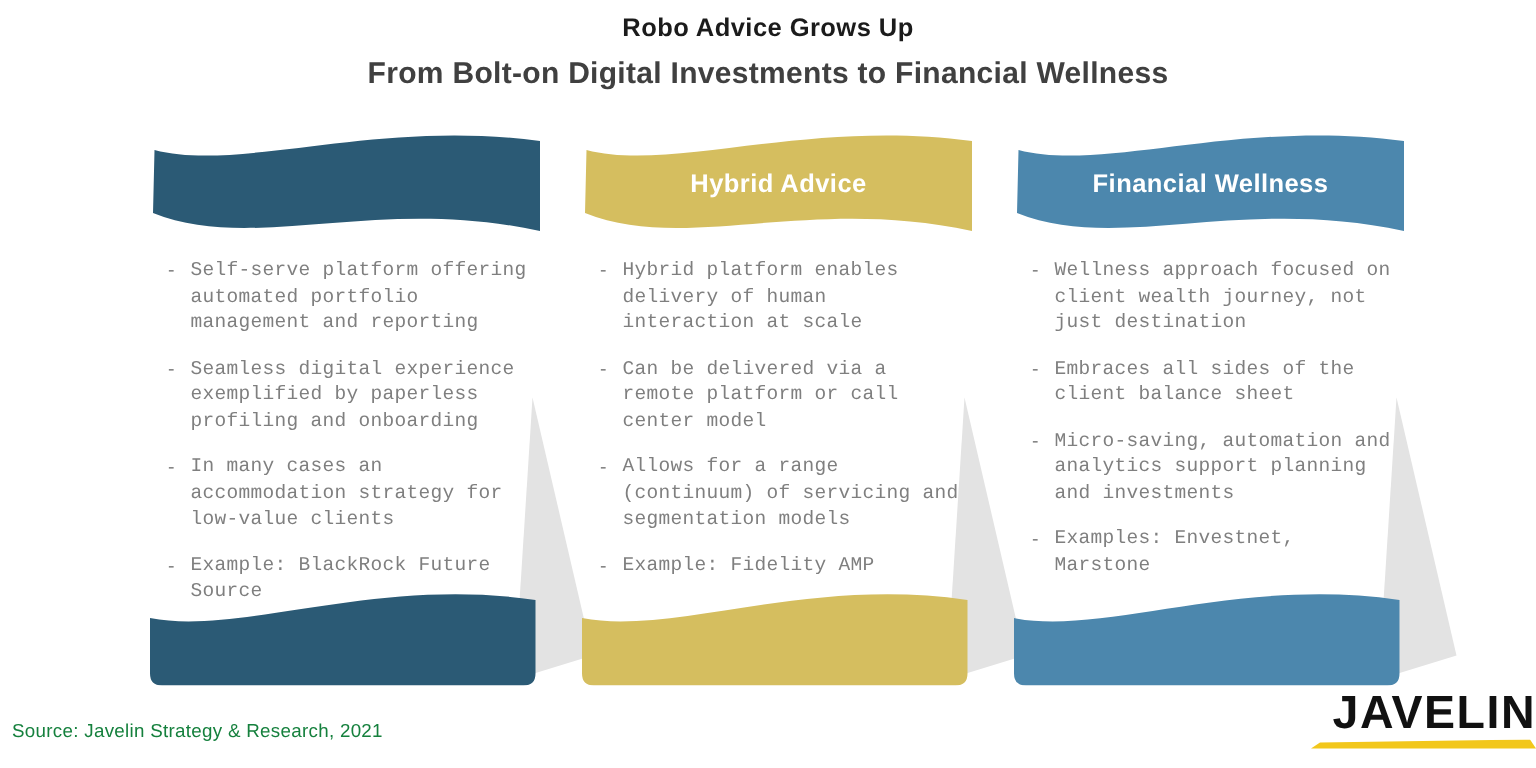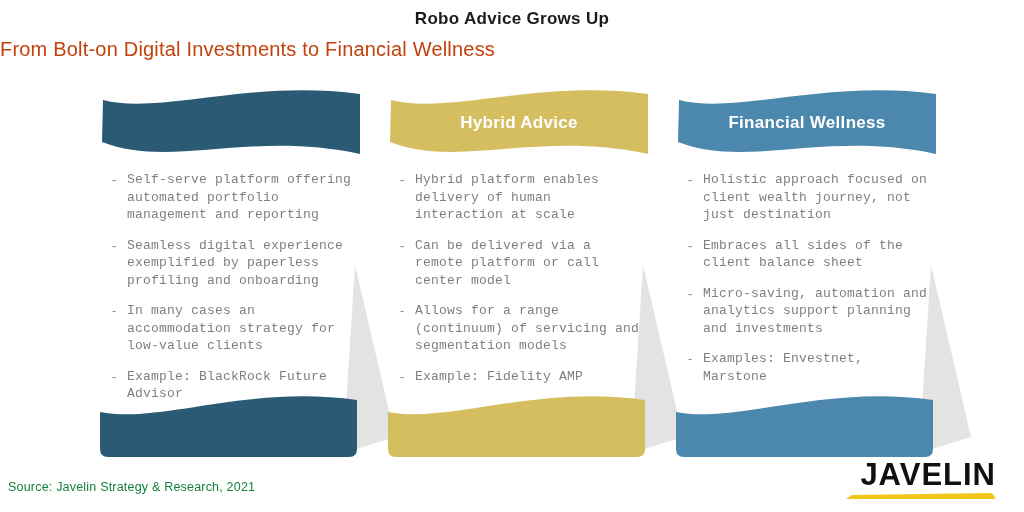--- a/index.html
+++ b/index.html
@@ -18,24 +18,24 @@
     top: 9px; left: 0; right: 0;
     text-align: center;
     font-size: 17px;
     font-weight: 700;
     color: #1b1b1b;
     letter-spacing: .3px;
   }
   .sub-title {
     position: absolute;
     top: 38px; left: 0; right: 0;
-    text-align: left;
+    text-align: center;
     font-size: 20px;
-    font-weight: 400;
-    color: #c2410c;
+    font-weight: 700;
+    color: #404040;
     letter-spacing: .2px;
   }
 
   
   .card {
     position: absolute;
     top: 85px;
     width: 262px;
     height: 372px;
   }
@@ -101,21 +101,21 @@
   
   .source-note {
     position: absolute;
     left: 8px; top: 480px;
     font-size: 12.5px;
     color: #15803d;
     letter-spacing: .2px;
   }
   .logo-wrap {
     position: absolute;
-    right: 28px; top: 458px;
+    right: 0; top: 458px;
     text-align: right;
     z-index: 2;
   }
   .logo-text {
     font-size: 31px;
     font-weight: 700;
     color: #111111;
     letter-spacing: 1px;
     line-height: 34px;
   }
@@ -149,21 +149,21 @@
       <li>
         <span class="dash">-</span>
         <span class="b-text">Seamless digital experience exemplified by paperless profiling and onboarding</span>
       </li>
       <li>
         <span class="dash">-</span>
         <span class="b-text">In many cases an accommodation strategy for low-value clients</span>
       </li>
       <li>
         <span class="dash">-</span>
-        <span class="b-text">Example: BlackRock Future Advisor</span>
+        <span class="b-text">Example: BlackRock Future Source</span>
       </li>
     </ul>
     <svg class="foot-wave" viewBox="0 0 262 67" preserveAspectRatio="none">
       <path d="M 0,22 C 60,34 150,-6 257,10 L 257,59 Q 257,67 249,67 L 8,67 Q 0,67 0,59 Z" fill="#2B5A75"></path>
     </svg>
   </div>
 
   <div class="card card-2">
     <svg class="card-shadow" viewBox="0 0 310 372">
       <polygon points="255,180 243,368 295,352" fill="#E3E3E3"></polygon>
@@ -199,21 +199,21 @@
     <svg class="card-shadow" viewBox="0 0 310 372">
       <polygon points="255,180 243,368 295,352" fill="#E3E3E3"></polygon>
     </svg>
     <svg class="banner" viewBox="0 0 262 78" preserveAspectRatio="none">
       <path d="M 3,15 C 60,30 150,-6 260,9 L 260,69 C 150,45 70,84 2,57 Z" fill="#4C87AD"></path>
     </svg>
     <div class="banner-title">Financial Wellness</div>
     <ul class="bullets">
       <li>
         <span class="dash">-</span>
-        <span class="b-text">Holistic approach focused on client wealth journey, not just destination</span>
+        <span class="b-text">Wellness approach focused on client wealth journey, not just destination</span>
       </li>
       <li>
         <span class="dash">-</span>
         <span class="b-text">Embraces all sides of the client balance sheet</span>
       </li>
       <li>
         <span class="dash">-</span>
         <span class="b-text">Micro-saving, automation and analytics support planning and investments</span>
       </li>
       <li>

